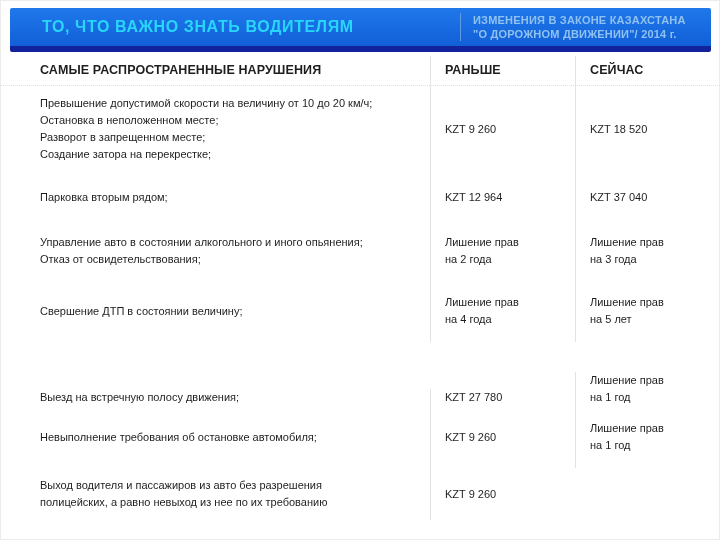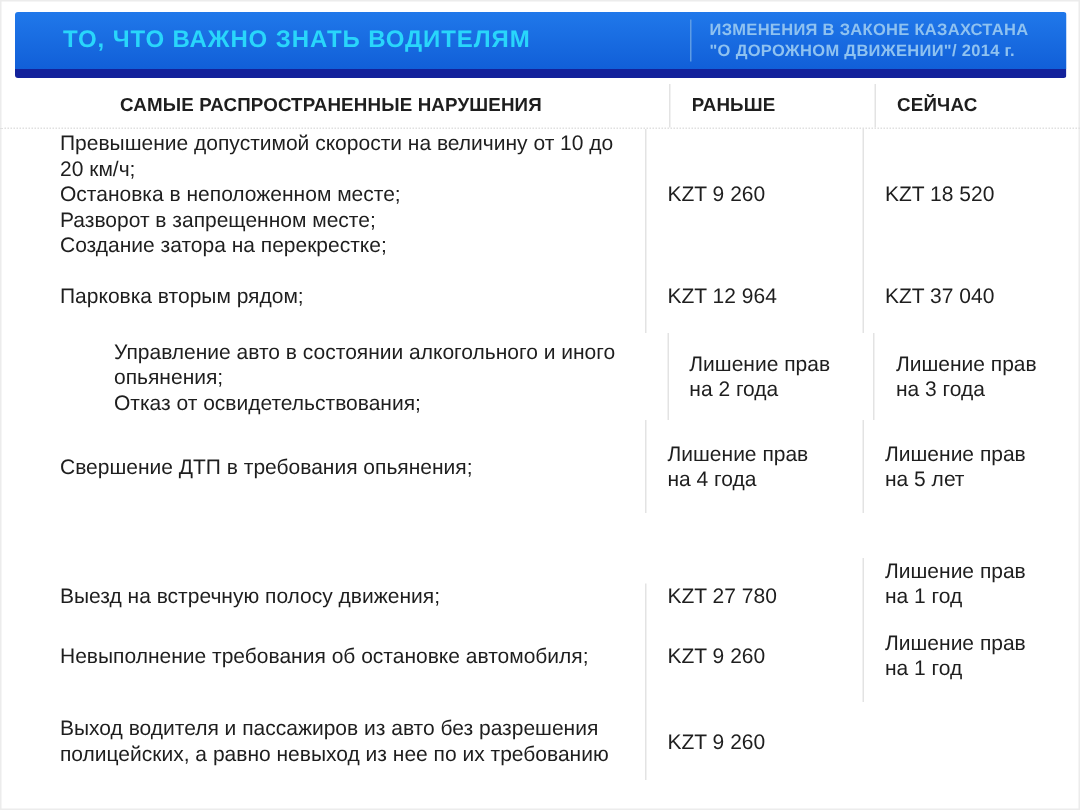--- a/index.html
+++ b/index.html
@@ -56,30 +56,30 @@
     left: 0; top: 56px;
     width: 720px;
   }
   .t-row { display: flex; width: 720px; }
   .c1 { width: 430px; padding-left: 40px; padding-right: 6px; }
   .c2 { width: 145px; padding-left: 14px; border-left: 1px solid #e3e3e3; }
   .c3 { width: 145px; padding-left: 14px; border-left: 1px solid #e3e3e3; }
   .cell {
     display: flex;
     align-items: center;
-    font-size: 14px;
+    font-size: 11px;
     line-height: 17px;
     color: #1e1e1e;
     white-space: pre-line;
   }
-  .head-row { height: 30px; border-bottom: 1px dotted #e0e0e0; padding-left: 40px; }
+  .head-row { height: 30px; border-bottom: 1px dotted #e0e0e0; }
   .head-row .cell { font-weight: bold; font-size: 12.5px; letter-spacing: 0.1px; white-space: nowrap; }
   .r1 { height: 86px; }
   .r2 { height: 50px; }
-  .r3 { height: 58px; padding-left: 36px; }
+  .r3 { height: 58px; }
   .r4 { height: 62px; }
   .r5 { height: 64px; align-items: flex-end; }
   .r6 { height: 62px; }
   .r7 { height: 52px; }
 
   
   .footer {
     position: absolute;
     right: 12px; bottom: 6px;
     font-size: 10.5px;
@@ -125,21 +125,21 @@
     <div class="t-row r3">
       <div class="cell c1">Управление авто в состоянии алкогольного и иного опьянения;
 Отказ от освидетельствования;</div>
       <div class="cell c2">Лишение прав
 на 2 года</div>
       <div class="cell c3">Лишение прав
 на 3 года</div>
     </div>
 
     <div class="t-row r4">
-      <div class="cell c1">Свершение ДТП в требования опьянения;</div>
+      <div class="cell c1">Свершение ДТП в состоянии величину;</div>
       <div class="cell c2">Лишение прав
 на 4 года</div>
       <div class="cell c3">Лишение прав
 на 5 лет</div>
     </div>
 
     <div class="t-row r5">
       <div class="cell c1">Выезд на встречную полосу движения;</div>
       <div class="cell c2">KZT 27 780</div>
       <div class="cell c3">Лишение прав

